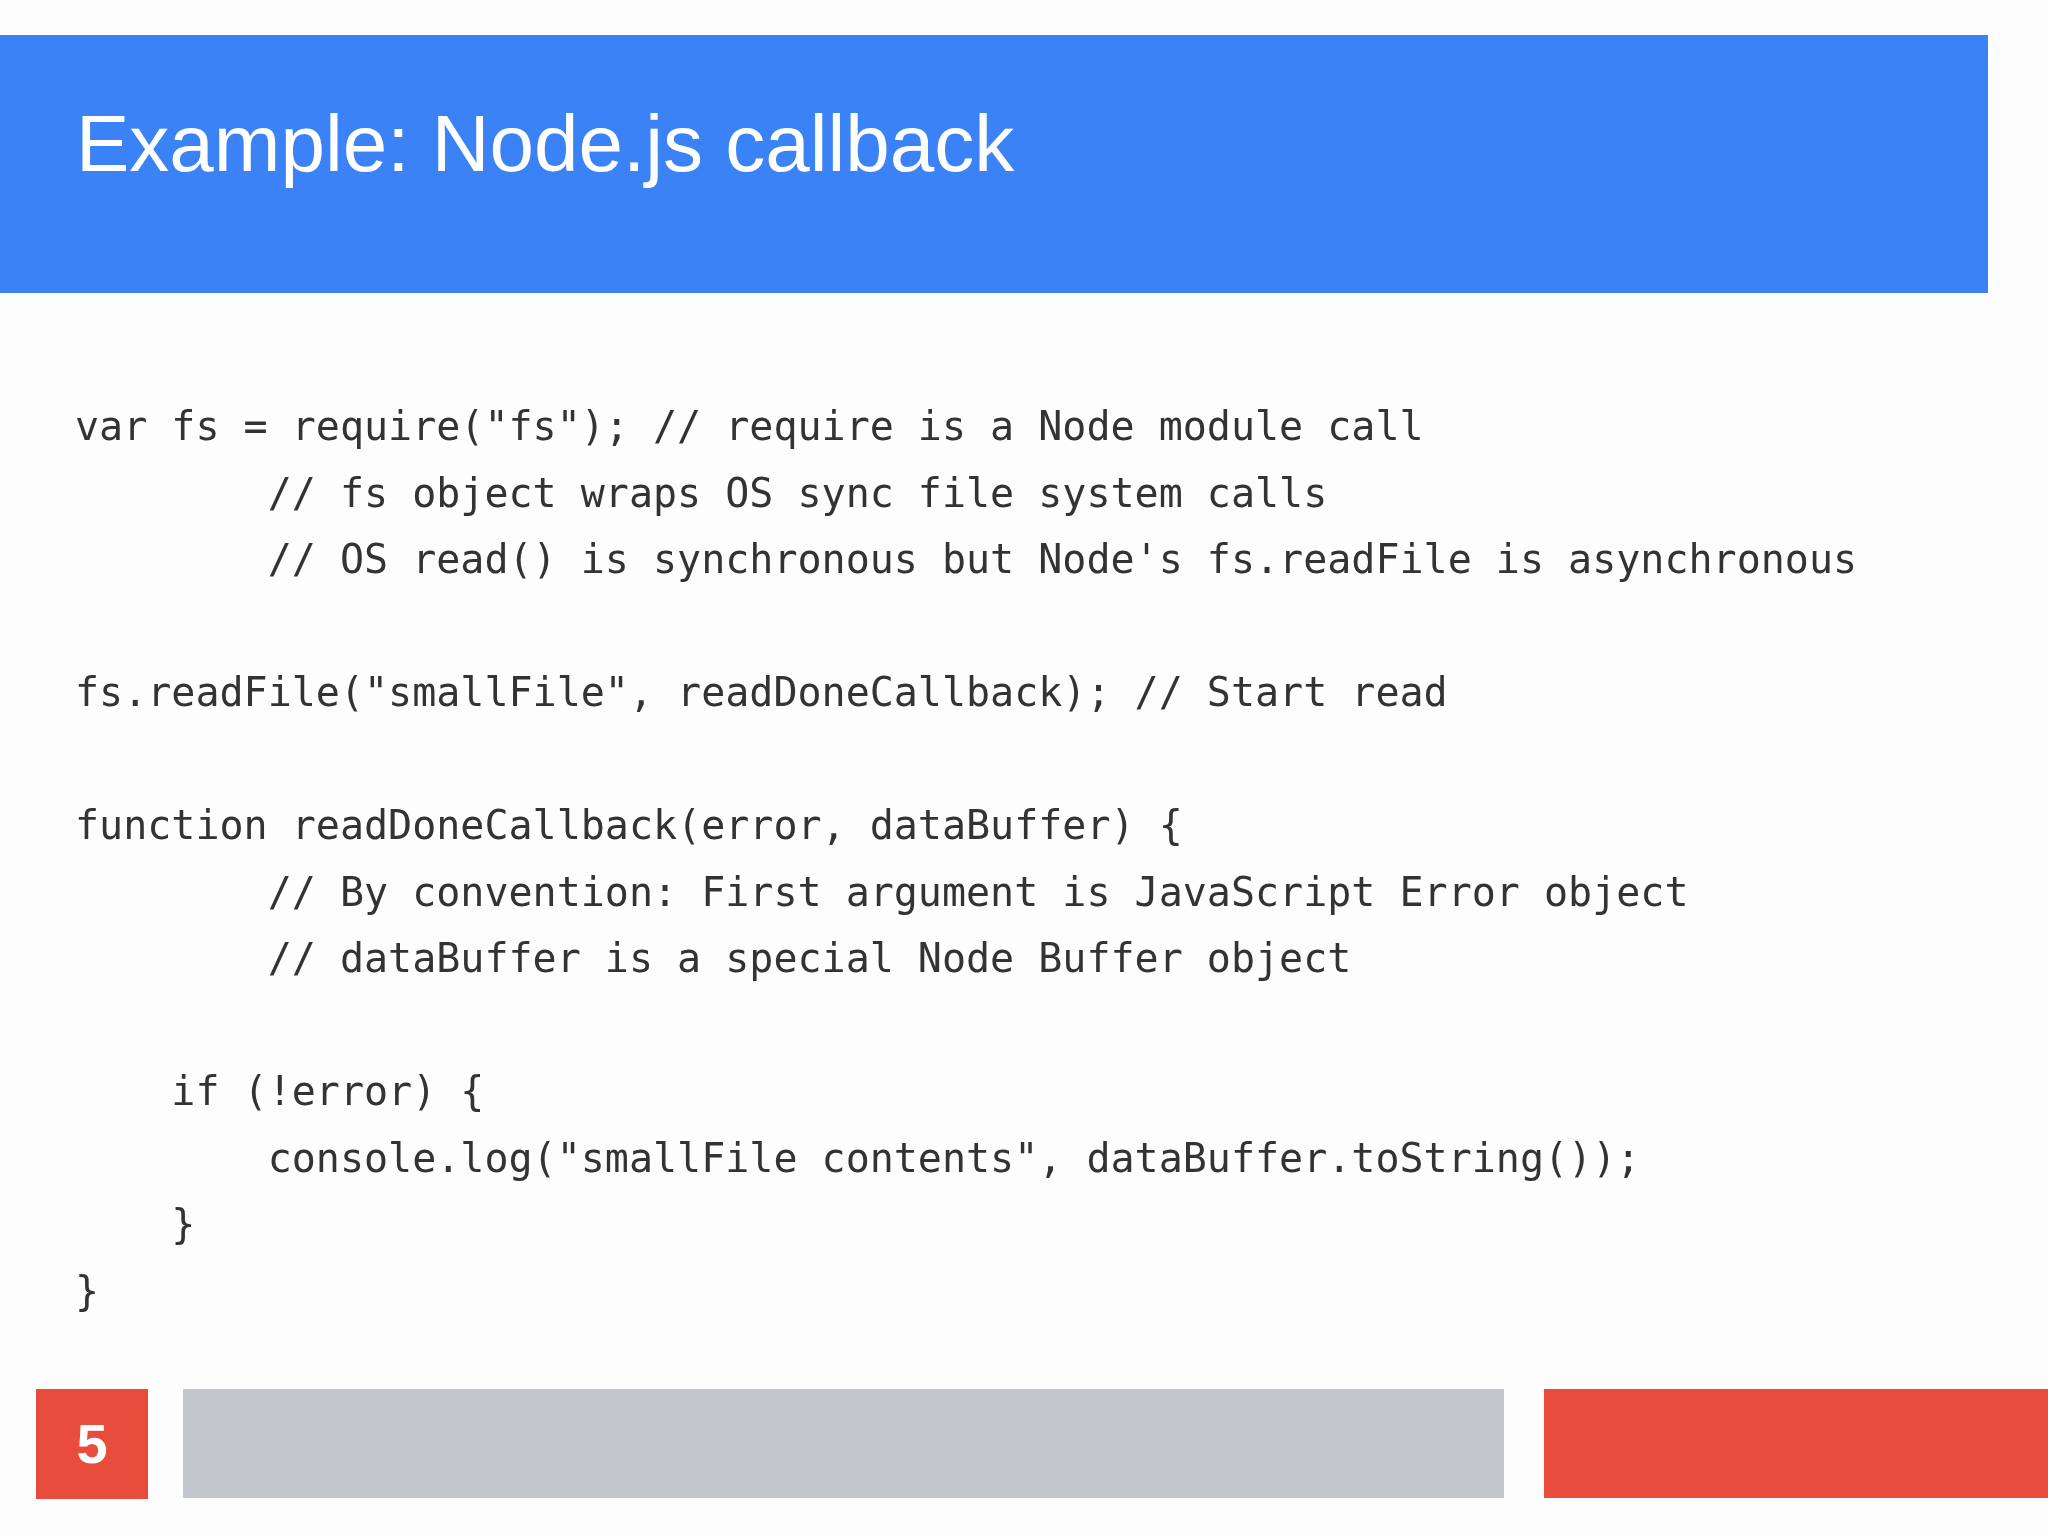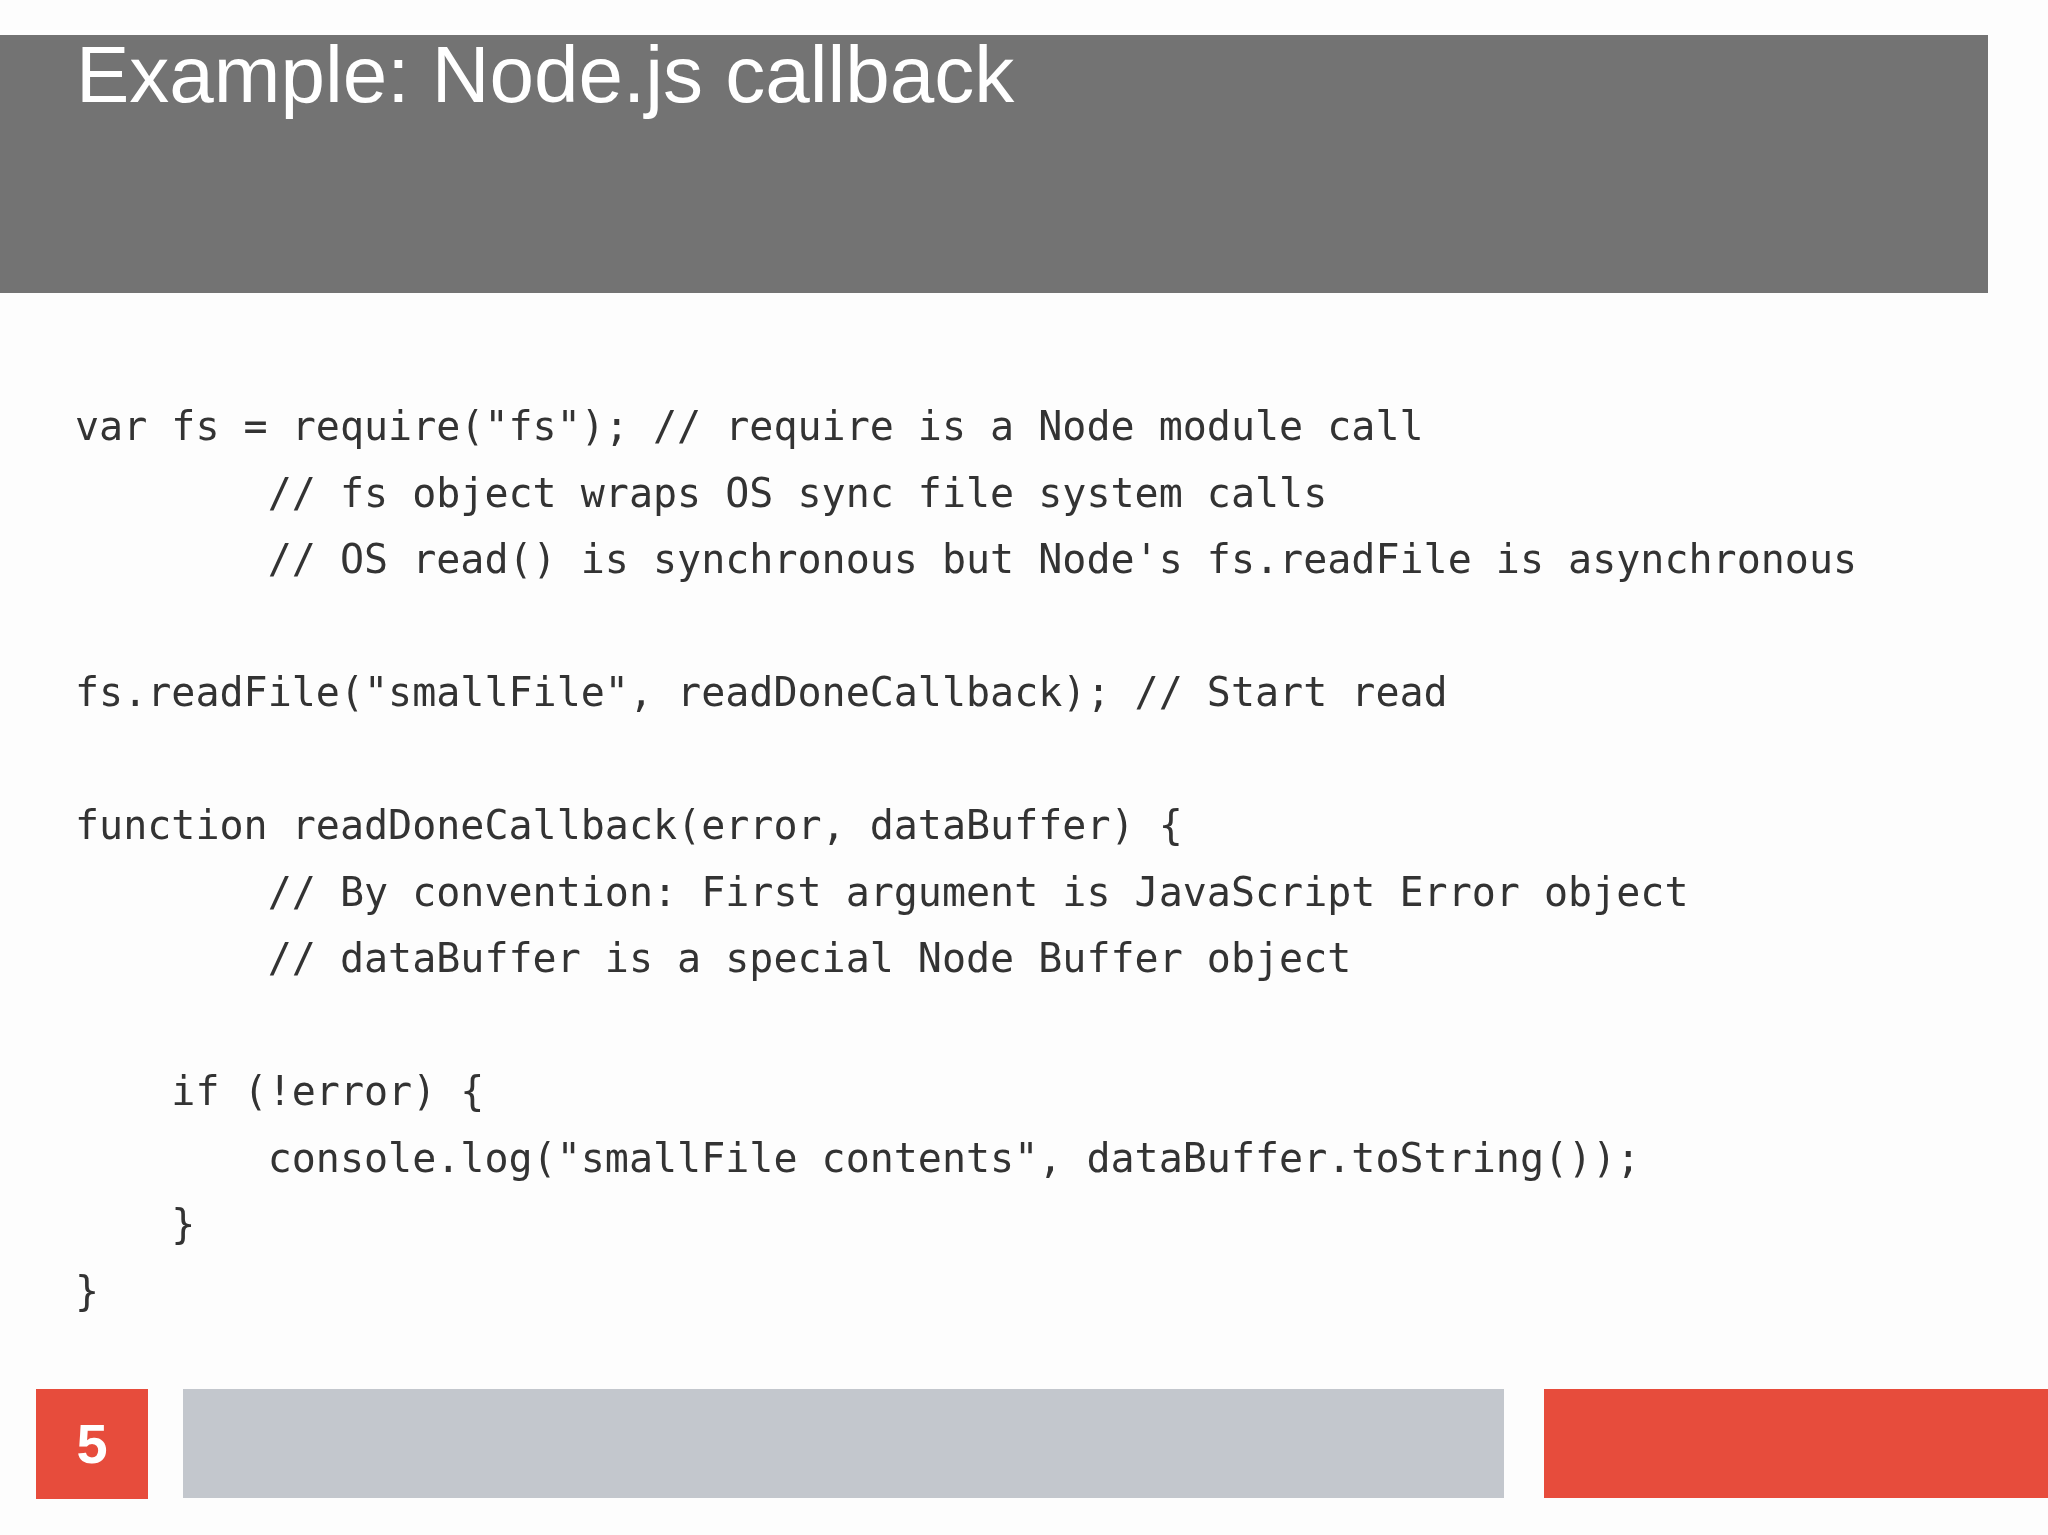--- a/index.html
+++ b/index.html
@@ -14,23 +14,23 @@
     background: #fdfdfd;
     overflow: hidden;
     font-family: "Liberation Sans", sans-serif;
   }
   .header-bar {
     position: absolute;
     left: 0;
     top: 35px;
     width: 1988px;
     height: 258px;
-    background: #737373;
+    background: #3b82f6;
     display: flex;
-    align-items: flex-start;
+    align-items: center;
     padding-left: 76px;
     padding-bottom: 40px;
     box-sizing: border-box;
   }
   .slide-title {
     margin: 0;
     font-size: 80px;
     font-weight: 400;
     line-height: 1;
     color: #ffffff;

